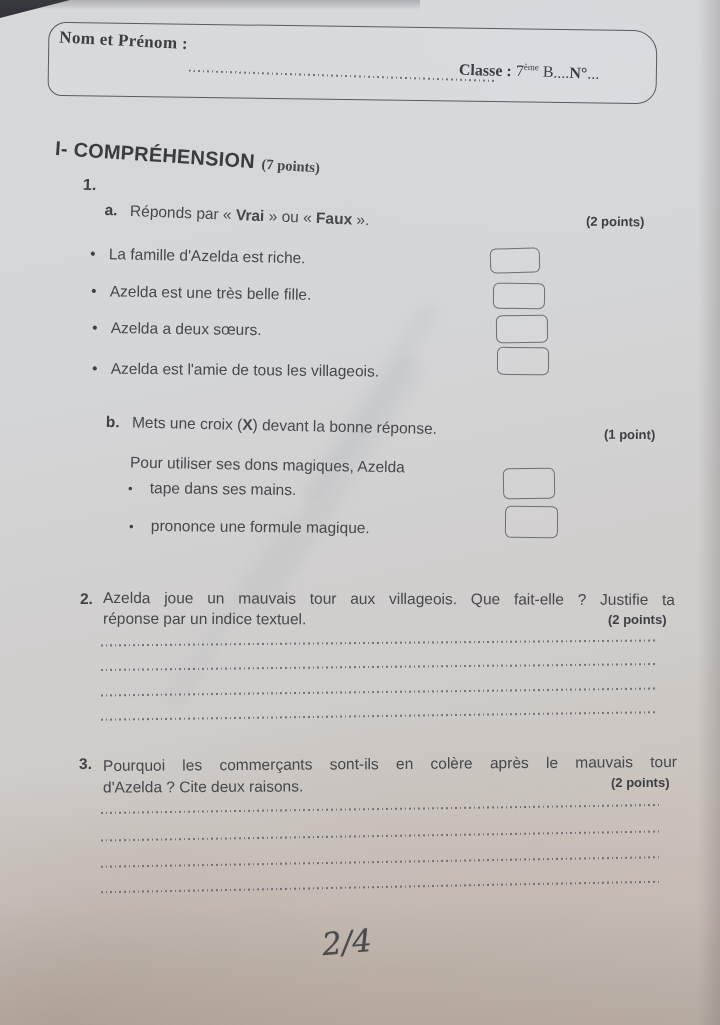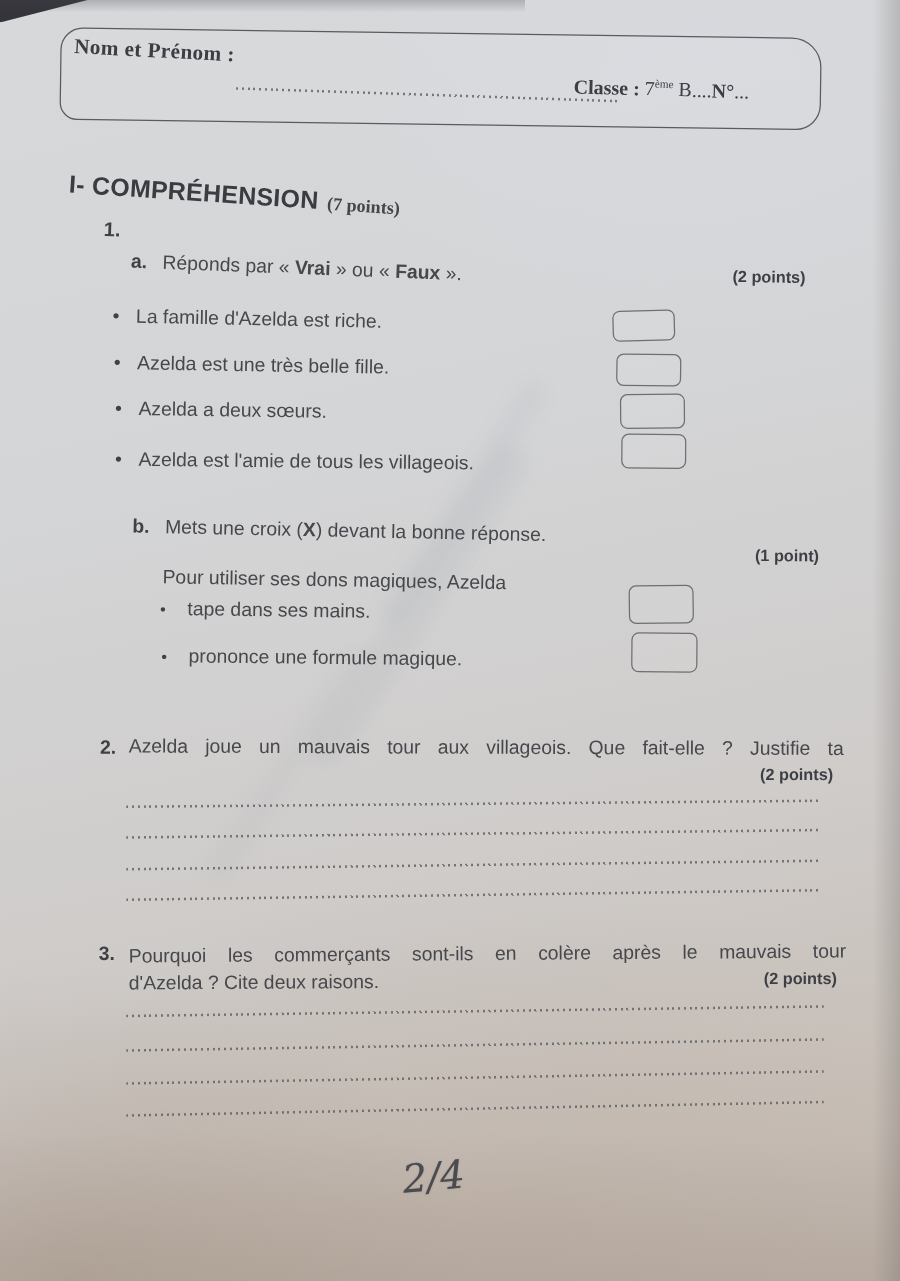--- a/index.html
+++ b/index.html
@@ -103,38 +103,39 @@
   <div class="abs row body-t" style="left:92px;top:361px;transform:rotate(0.6deg);">
     <span class="bullet">•</span>
     <span style="margin-left:9px;">Azelda est l'amie de tous les villageois.</span>
   </div>
   <div class="abs ansbox" style="left:497px;top:347px;width:50px;height:26px;transform:rotate(0.4deg);"></div>
 
   <div class="abs row" style="left:106px;top:413px;transform:rotate(1.2deg);transform-origin:left top;">
     <span class="qnum" style="font-size:15.5px;">b.</span>
     <span class="body-t" style="margin-left:8px;"><span>Mets une croix (</span><b>X</b><span>) devant la bonne réponse.</span></span>
   </div>
-  <span class="abs pts" style="left:604px;top:437px;transform:rotate(0.5deg);">(1 point)</span>
+  <span class="abs pts" style="left:604px;top:427px;transform:rotate(0.5deg);">(1 point)</span>
 
   <div class="abs body-t" style="left:130px;top:456px;transform:rotate(1deg);white-space:nowrap;">Pour utiliser ses dons magiques, Azelda</div>
 
   <div class="abs row body-t" style="left:128px;top:480px;transform:rotate(0.8deg);">
     <span class="bullet" style="font-size:13px;">•</span>
     <span style="margin-left:13px;">tape dans ses mains.</span>
   </div>
   <div class="abs ansbox" style="left:503px;top:468px;width:50px;height:29px;transform:rotate(-0.8deg);"></div>
 
   <div class="abs row body-t" style="left:129px;top:518px;transform:rotate(0.6deg);">
     <span class="bullet" style="font-size:13px;">•</span>
     <span style="margin-left:13px;">prononce une formule magique.</span>
   </div>
   <div class="abs ansbox" style="left:505px;top:506px;width:51px;height:30px;transform:rotate(0.5deg);"></div>
 
   <span class="abs qnum" style="left:80px;top:590px;font-size:15.5px;transform:rotate(0.3deg);">2.</span>
   <div class="abs jline" style="left:103px;top:590px;width:572px;transform:rotate(0.2deg);">Azelda joue un mauvais tour aux villageois. Que fait-elle ? Justifie ta</div>
+  <div class="abs body-t" style="left:103px;top:610px;white-space:nowrap;transform:rotate(0.2deg);">réponse par un indice textuel.</div>
   <span class="abs pts" style="left:608px;top:612px;">(2 points)</span>
   <div class="abs dotline" style="left:101px;top:642px;width:554px;transform:rotate(-0.5deg);"></div>
   <div class="abs dotline" style="left:101px;top:666px;width:554px;transform:rotate(-0.6deg);"></div>
   <div class="abs dotline" style="left:101px;top:691px;width:554px;transform:rotate(-0.7deg);"></div>
   <div class="abs dotline" style="left:101px;top:715px;width:554px;transform:rotate(-0.8deg);"></div>
 
   <span class="abs qnum" style="left:79px;top:755px;font-size:15.5px;transform:rotate(-0.3deg);">3.</span>
   <div class="abs jline" style="left:103px;top:755px;width:574px;transform:rotate(-0.4deg);">Pourquoi les commerçants sont-ils en colère après le mauvais tour</div>
   <div class="abs body-t" style="left:103px;top:778px;white-space:nowrap;transform:rotate(-0.3deg);">d'Azelda ? Cite deux raisons.</div>
   <span class="abs pts" style="left:611px;top:775px;">(2 points)</span>

